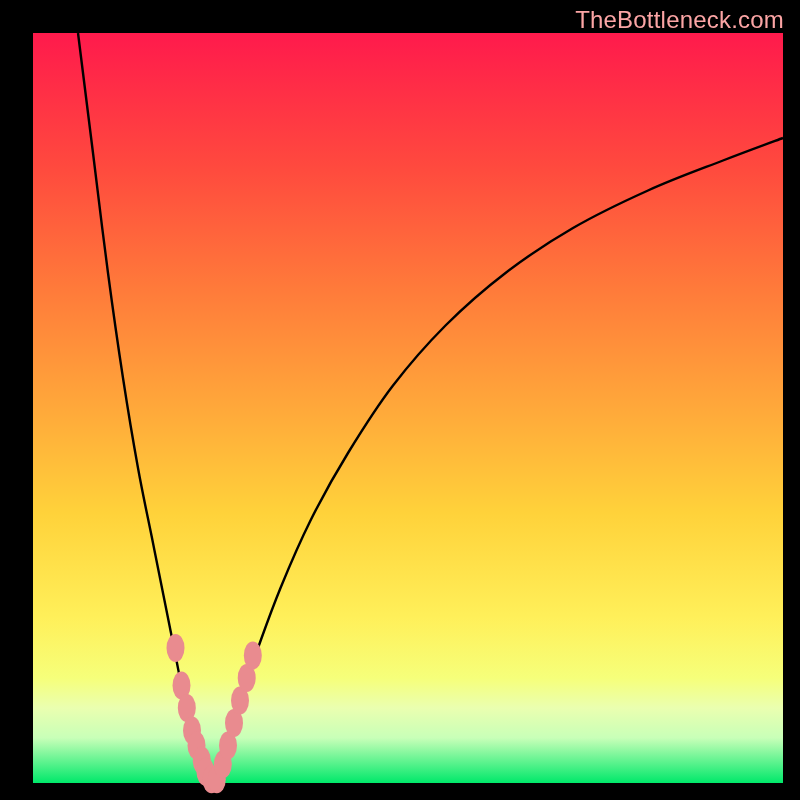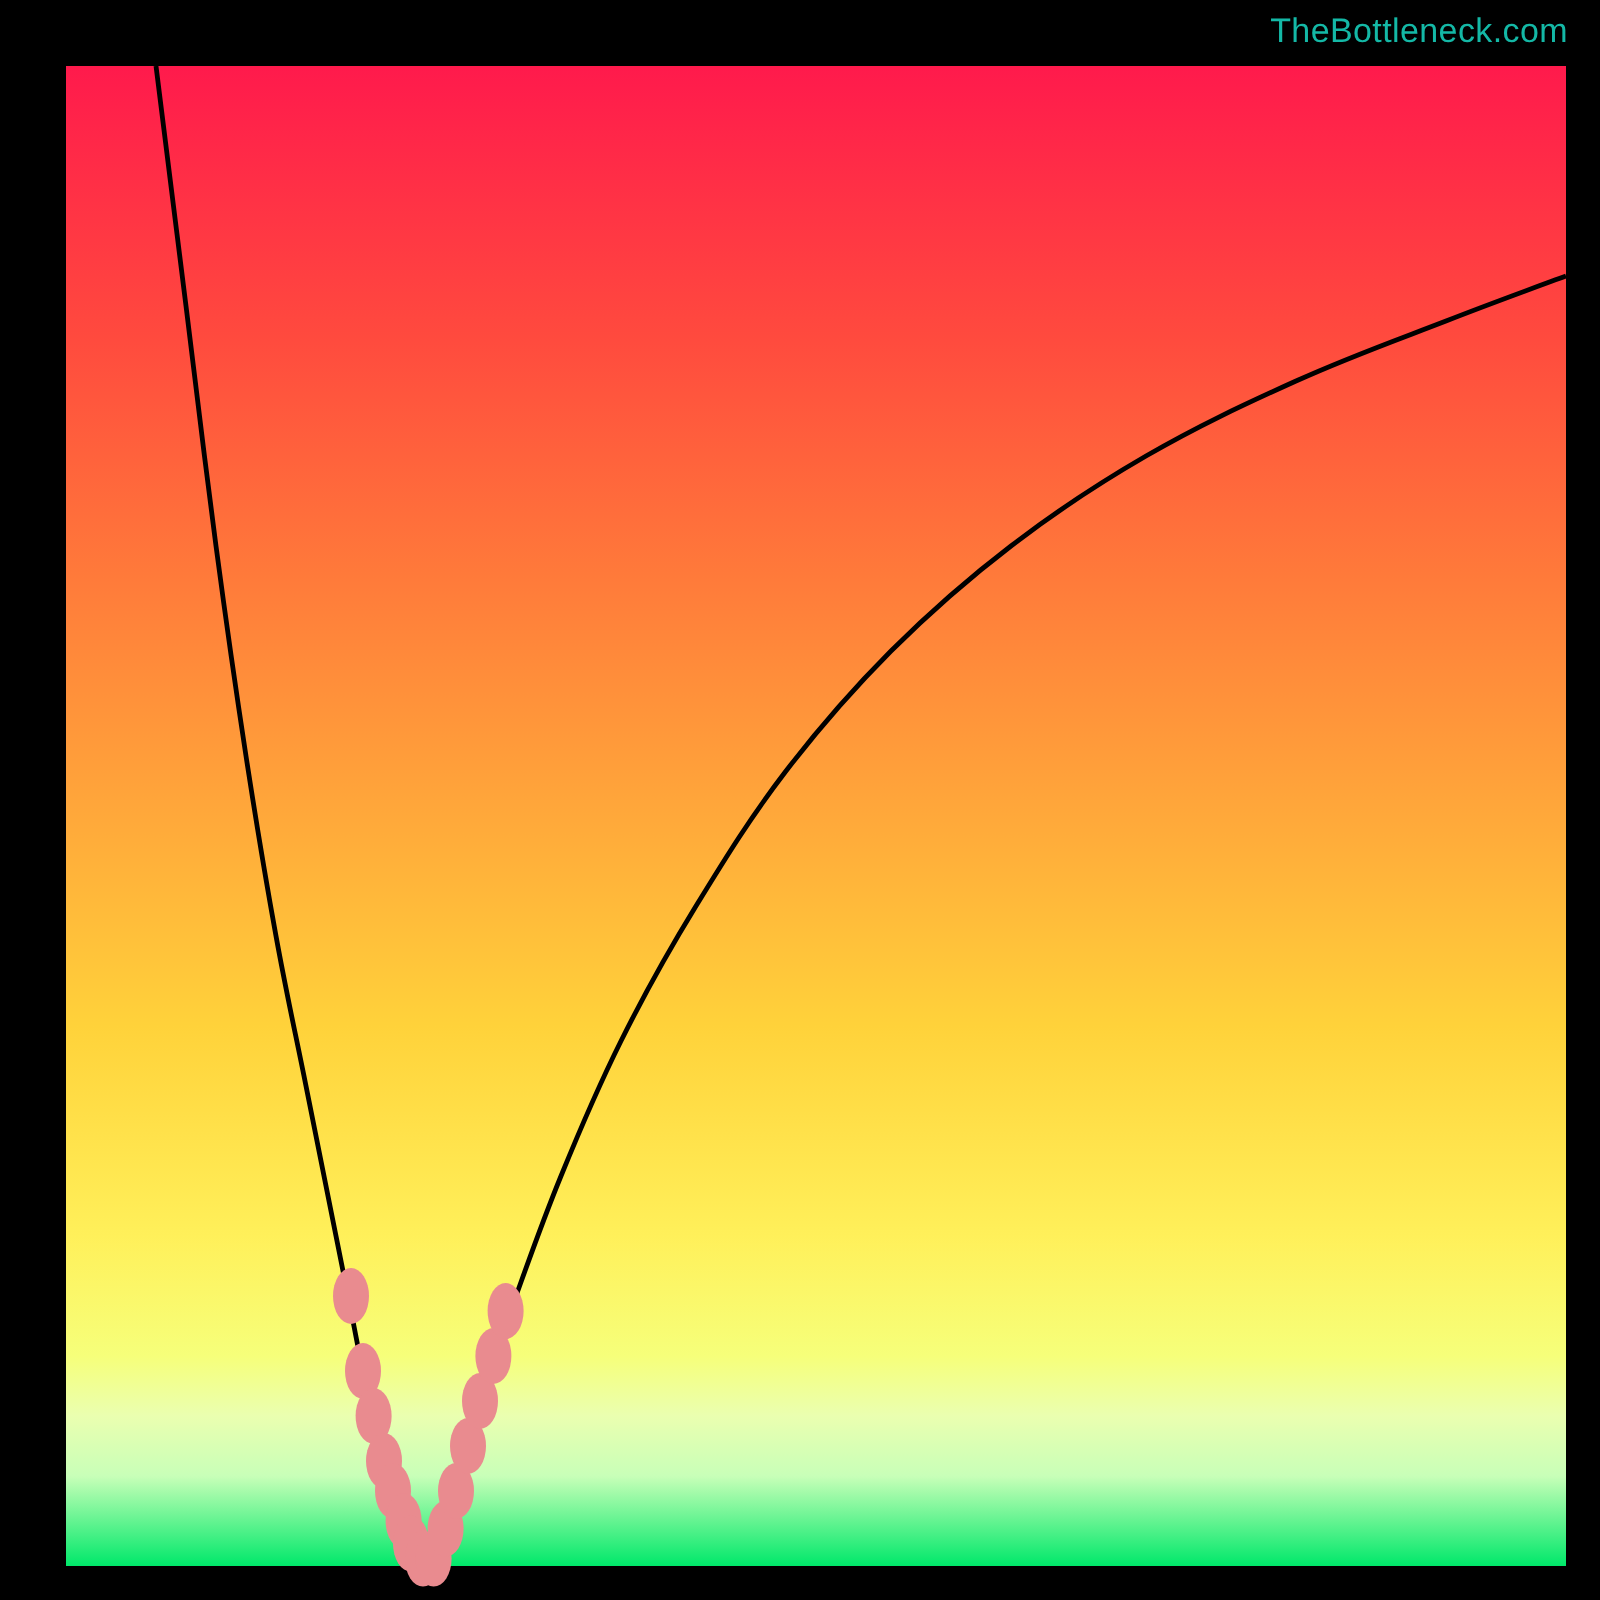--- a/index.html
+++ b/index.html
@@ -28,22 +28,22 @@
     
   }
   .gradient {
     position: absolute;
     left: 0; top: 0; right: 0; bottom: 0;
   }
   .watermark {
     position: absolute;
     top: 6px;
     right: 16px;
-    color: #14b8a6;
-    font-size: 17px;
+    color: #fca5a5;
+    font-size: 24px;
     font-weight: 500;
     letter-spacing: 0.2px;
     user-select: none;
   }
   svg.curves {
     position: absolute;
     left: 0; top: 0;
     width: 750px;
     height: 750px;
     overflow: visible;

